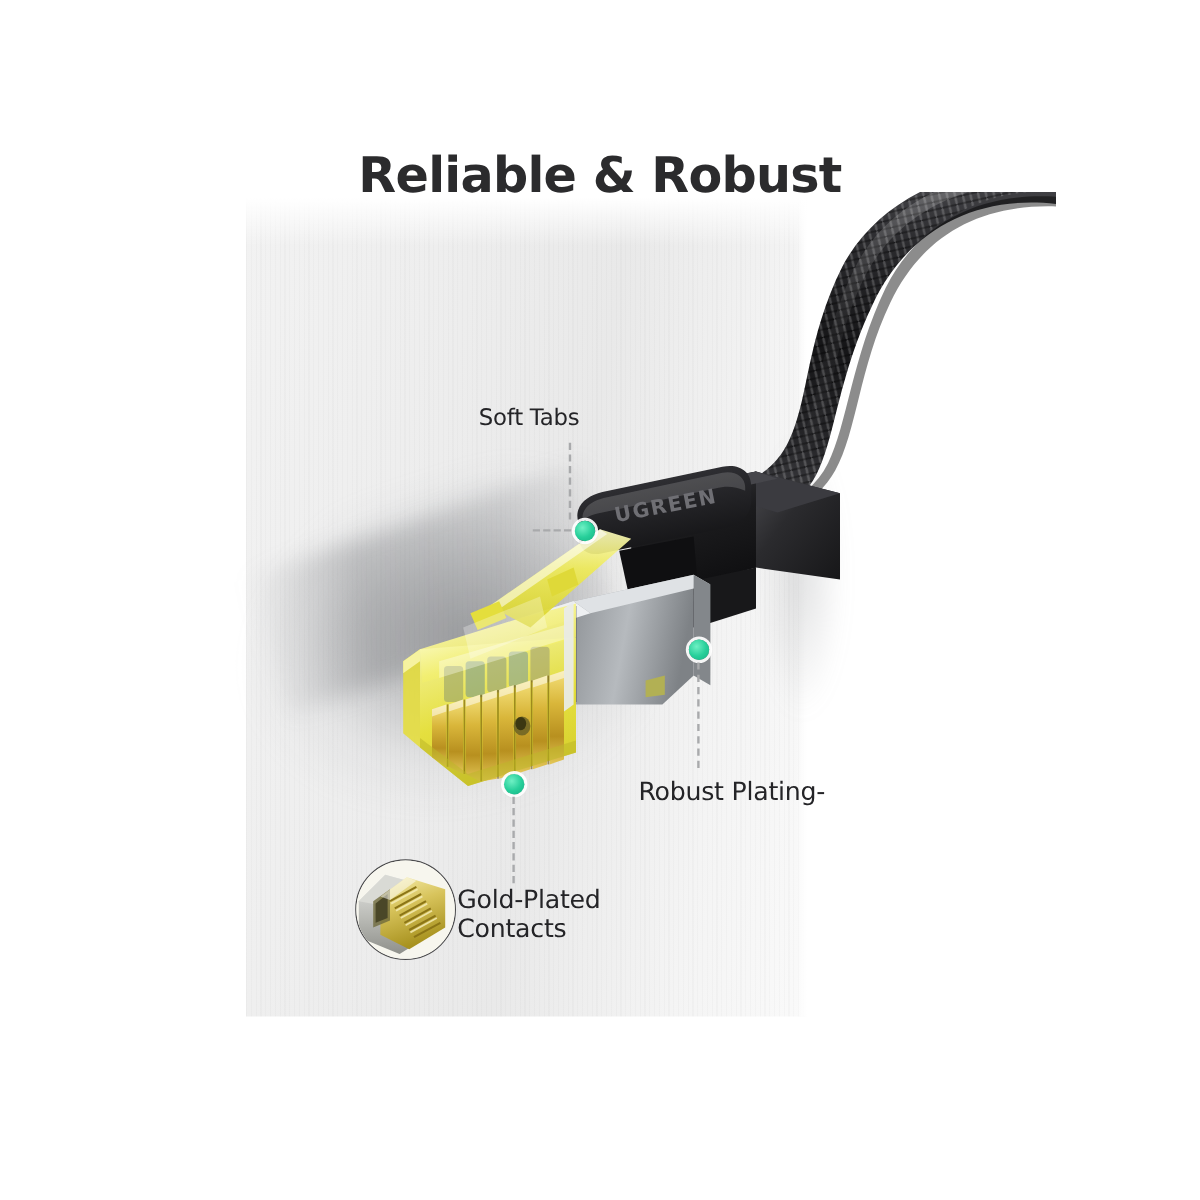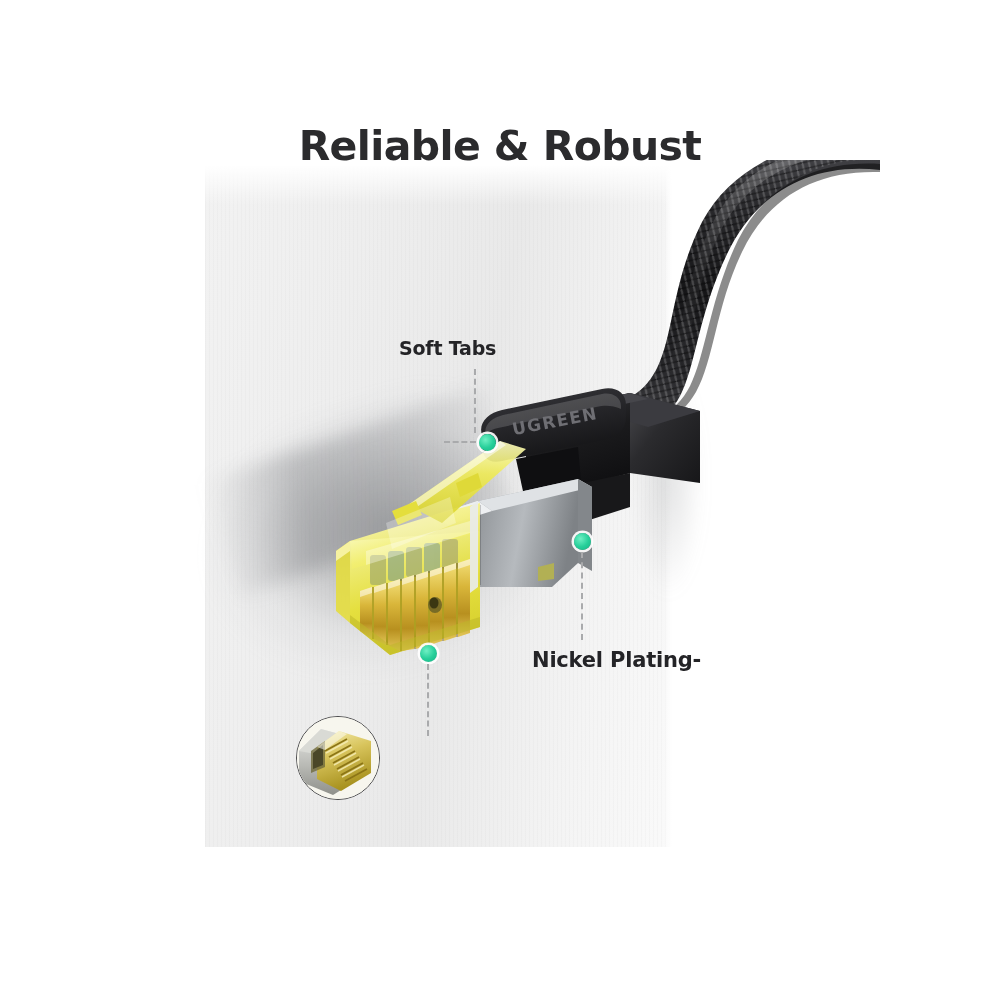--- a/index.html
+++ b/index.html
@@ -70,21 +70,21 @@
   .lead-h{border-top:2px dashed #a9aaac;}
 
   .lead-soft-v{left:474px;top:369px;height:64px;}
   .lead-soft-h{left:444px;top:441px;width:32px;}
 
   .lead-nickel-v{left:581px;top:552px;height:88px;}
   .lead-gold-v{left:427px;top:664px;height:72px;}
 
   
   .label{
-    position:absolute;color:#242427;font-weight:700;
+    position:absolute;color:#242427;font-weight:400;
     font-family:"DejaVu Sans","Liberation Sans",sans-serif;
     letter-spacing:-.2px;line-height:1.16;
   }
   .label-soft{left:399px;top:337px;font-size:19px;}
   .label-nickel{left:532px;top:648px;font-size:21px;}
   .label-gold{left:381px;top:738px;font-size:21px;}
   .label .l2{display:block;}
 
   
   .inset{
@@ -305,23 +305,27 @@
   <div class="lead lead-v lead-soft-v"></div>
   <div class="lead lead-h lead-soft-h"></div>
   <div class="lead lead-v lead-nickel-v"></div>
   <div class="lead lead-v lead-gold-v"></div>
 
   <div class="label label-soft">
     <span>Soft Tabs</span>
   </div>
 
   <div class="label label-nickel">
-    <span>Nickel Plating-</span>
-  </div>
-
+    <span>Robust Plating-</span>
+  </div>
+
+  <div class="label label-gold">
+    <span>Gold-Plated</span>
+    <span class="l2">Contacts</span>
+  </div>
 
   <div class="inset">
     <svg class="inset-photo" width="94" height="94" viewBox="0 0 94 94">
       <defs>
         <linearGradient id="iGold" x1="0" y1="0" x2="0.3" y2="1">
           <stop offset="0%" stop-color="#f6eeae"></stop>
           <stop offset="45%" stop-color="#d8c45c"></stop>
           <stop offset="100%" stop-color="#a8921f"></stop>
         </linearGradient>
         <linearGradient id="iMetal" x1="0" y1="0" x2="0" y2="1">

